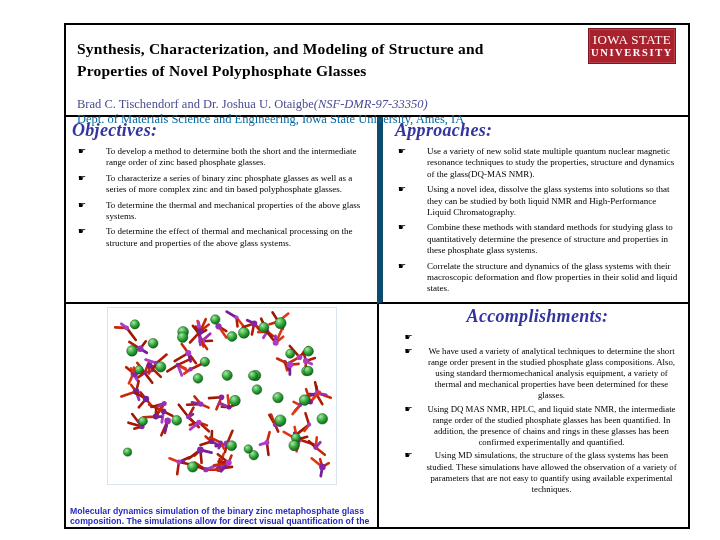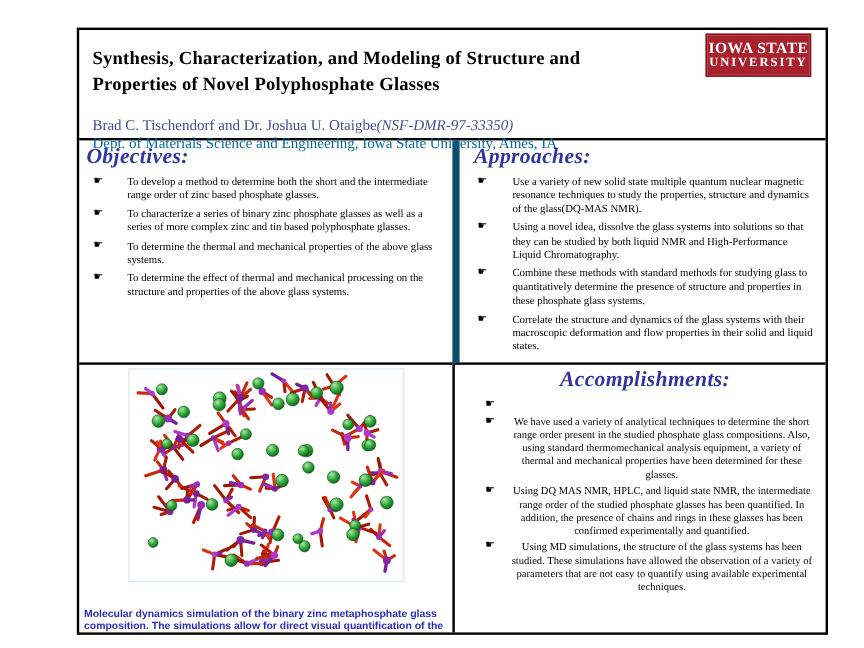--- a/index.html
+++ b/index.html
@@ -24,21 +24,21 @@
     font-size:15.5px;font-weight:bold;color:#000;line-height:22px;letter-spacing:.2px;
   }
   .byline{font-size:12.5px;color:#4A4A94;line-height:15px;margin-top:15px;}
   .grant{font-style:italic;}
   .dept{font-size:12.5px;color:#0369a1;line-height:15px;}
   .logo{
     position:absolute;top:3px;right:12px;width:88px;height:36px;
     background:#A8222E;border:1px solid #7E161F;box-sizing:border-box;
     color:#fff;text-align:center;box-shadow:inset 0 0 0 1px #B8404A;
   }
-  .logo-line1{font-size:13px;font-weight:bold;letter-spacing:.4px;line-height:15px;margin-top:3px;}
+  .logo-line1{font-size:13px;font-weight:normal;letter-spacing:.4px;line-height:15px;margin-top:3px;}
   .logo-line2{font-size:10.5px;font-weight:bold;letter-spacing:1.6px;line-height:12px;}
   
   .section{box-sizing:border-box;overflow:hidden;}
   .sec-objectives{grid-column:1;grid-row:2;border-bottom:2px solid #000;padding:3px 2px 0 4px;}
   .sec-approaches{grid-column:2;grid-row:2;border-left:6px solid #0c4a6e;border-bottom:2px solid #000;padding:3px 4px 16px 10px;}
   .sec-figure{grid-column:1;grid-row:3;display:flex;flex-direction:column;padding:0;}
   .sec-accomplishments{grid-column:2;grid-row:3;border-left:2px solid #000;padding:2px 4px 0 10px;text-align:center;}
   .heading{
     font-size:18px;font-weight:bold;font-style:italic;color:#3434A0;
     line-height:21px;letter-spacing:.3px;margin:0 0 5px 2px;

